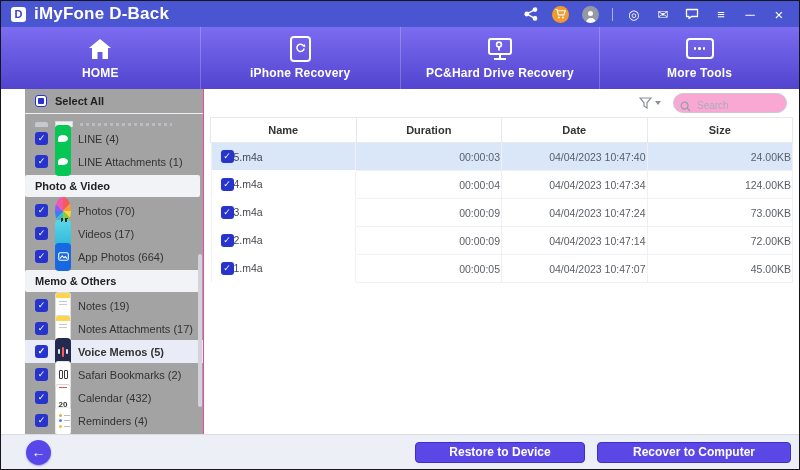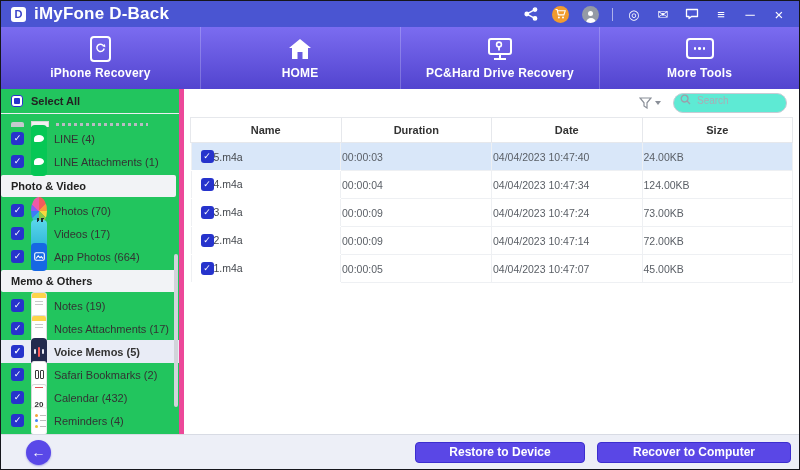--- a/index.html
+++ b/index.html
@@ -26,21 +26,21 @@
   .tab{flex:1;display:flex;flex-direction:column;align-items:center;justify-content:center;gap:5px;
        color:#fff;cursor:pointer;border-right:1px solid rgba(255,255,255,.22);}
   .tab:last-child{border-right:none;}
   .tab-icon{height:24px;display:flex;align-items:center;justify-content:center;}
   .tab-label{font-size:12px;font-weight:bold;letter-spacing:.2px;}
   .phone-frame{width:17px;height:22px;border:2px solid #fff;border-radius:4px;display:flex;align-items:center;justify-content:center;}
   .box-frame{width:24px;height:17px;border:2px solid #fff;border-radius:4px;display:flex;align-items:center;justify-content:center;gap:2px;}
   .dot{width:2.5px;height:2.5px;border-radius:50%;background:#fff;}
   
   .content{flex:1;display:flex;min-height:0;}
-  .sidebar{width:178px;flex:0 0 178px;border-right:5px solid #ec4899;position:relative;display:flex;flex-direction:column;background:#22c55e;}
+  .sidebar{width:178px;flex:0 0 178px;border-right:1px solid #ec4899;position:relative;display:flex;flex-direction:column;background:#a3a3a3;margin-left:24px;}
   .select-all{height:24px;flex:0 0 24px;display:flex;align-items:center;gap:8px;padding-left:10px;
               border-bottom:1px solid #eceef2;font-size:11px;font-weight:bold;color:#222;}
   .cb-ind{width:12px;height:12px;border:1.5px solid #2633cc;border-radius:3px;display:flex;align-items:center;justify-content:center;background:#fff;box-sizing:border-box;}
   .cb-ind i{width:6px;height:6px;background:#2633cc;border-radius:1px;}
   .side-list{flex:1;overflow:hidden;padding-top:1px;}
   .side-item{height:23px;display:flex;align-items:center;gap:7px;padding-left:10px;font-size:11px;color:#333;cursor:pointer;}
   .side-item.selected{background:#e9ecf6;font-weight:bold;}
   .side-section{height:22px;display:flex;align-items:center;padding-left:10px;font-size:11px;font-weight:bold;
                 color:#222;background:#f2f3f6;margin:2px 3px 2px 0;border-radius:2px;}
   .side-clipped{height:12px;overflow:hidden;display:flex;align-items:flex-end;gap:7px;padding-left:10px;}
@@ -75,31 +75,31 @@
   .i-cal::before{content:"";position:absolute;top:2px;left:3px;right:3px;height:1.5px;background:#e05252;}
   .i-rem{background:#fff;border:1px solid #ececec;border-radius:3px;display:flex;flex-direction:column;gap:2.5px;justify-content:center;padding-left:3px;align-items:flex-start;}
   .i-rem i{width:3px;height:3px;border-radius:50%;position:relative;}
   .i-rem i::after{content:"";position:absolute;left:5px;top:1px;width:6px;height:1px;background:#bdbdbd;}
   .d1{background:#f2a33c;} .d2{background:#4285f4;} .d3{background:#e8c531;}
   
   .main{flex:1;display:flex;flex-direction:column;background:#fff;min-width:0;}
   .toolbar{height:28px;flex:0 0 28px;display:flex;align-items:center;justify-content:flex-end;gap:12px;padding-right:12px;}
   .filter{display:flex;align-items:center;gap:3px;cursor:pointer;}
   .chev{width:0;height:0;border-left:3.5px solid transparent;border-right:3.5px solid transparent;border-top:4px solid #8a8f98;}
-  .search{width:106px;height:18px;border:1px solid #c7cbd4;border-radius:10px;display:flex;align-items:flex-start;
-          padding-left:6px;gap:4px;background:#5eead4;}
+  .search{width:106px;height:18px;border:1px solid #c7cbd4;border-radius:10px;display:flex;align-items:flex-end;
+          padding-left:6px;gap:4px;background:#f9a8d4;}
   .search input{border:none;outline:none;background:transparent;width:72px;font-size:10px;color:#555;
                 font-family:"Liberation Sans",sans-serif;}
   .search input::placeholder{color:#a9adb6;}
   .tablewrap{margin:0 6px;}
   table{border-collapse:collapse;width:100%;table-layout:fixed;}
   th{height:22px;font-size:11px;font-weight:bold;color:#333;background:#fff;
      border:1px solid #e6e8ec;border-left:none;text-align:center;}
   th:first-child{border-left:1px solid #e6e8ec;}
-  td{height:25px;font-size:10.5px;color:#5a5f66;border-right:1px solid #eef0f3;border-bottom:1px solid #eef0f3;text-align:left;}
+  td{height:25px;font-size:10.5px;color:#5a5f66;border-right:1px solid #eef0f3;border-bottom:1px solid #eef0f3;text-align:right;}
   td.td-name{text-align:left;padding-left:9px;color:#44484e;}
   td.td-name .nm{}
   tr.hl td{background:#d9e7f9;}
   td:first-child{border-left:1px solid #eef0f3;}
   .td-name{display:flex;align-items:center;height:25px;border-bottom:none;}
   
   .footer{height:34px;flex:0 0 34px;background:#edeff7;border-top:1px solid #d8dbe4;display:flex;align-items:center;}
   .back-btn{width:25px;height:25px;border-radius:50%;background:#5948e8;color:#fff;margin-left:25px;
             display:flex;align-items:center;justify-content:center;font-size:14px;cursor:pointer;box-shadow:0 1px 2px rgba(60,46,207,.4);}
   .fspace{flex:1;}
@@ -151,36 +151,36 @@
       </span>
       <span class="tbi">≡</span>
       <span class="tbi">─</span>
       <span class="tbi" style="font-size:15px;">×</span>
     </div>
   </div>
 
   <div class="nav">
     <div class="tab">
       <span class="tab-icon">
+        <svg width="24" height="22" viewBox="0 0 24 22">
+            <path d="M12 1 L23 10 H20 V21 H14.5 V14 H9.5 V21 H4 V10 H1 Z" fill="#fff"></path>
+          </svg>
+      </span>
+      <span class="tab-label">HOME</span>
+    </div>
+    <div class="tab">
+      <span class="tab-icon">
         <span class="phone-frame">
           <svg width="11" height="11" viewBox="0 0 12 12">
               <path d="M9.5 3.2 A4 4 0 1 0 10 6" fill="none" stroke="#fff" stroke-width="1.6"></path>
               <polygon points="10.8,1.2 11.3,4.6 8,3.6" fill="#fff"></polygon>
             </svg>
         </span>
       </span>
       <span class="tab-label">iPhone Recovery</span>
-    </div>
-    <div class="tab">
-      <span class="tab-icon">
-        <svg width="24" height="22" viewBox="0 0 24 22">
-            <path d="M12 1 L23 10 H20 V21 H14.5 V14 H9.5 V21 H4 V10 H1 Z" fill="#fff"></path>
-          </svg>
-      </span>
-      <span class="tab-label">HOME</span>
     </div>
     <div class="tab">
       <span class="tab-icon">
         <svg width="28" height="24" viewBox="0 0 28 24">
             <g stroke="#fff" stroke-width="2" fill="none">
               <rect x="3" y="2" width="22" height="15" rx="2"></rect>
               <line x1="14" y1="17" x2="14" y2="21"></line>
               <line x1="8" y1="22" x2="20" y2="22"></line>
             </g>
             <circle cx="13" cy="7.5" r="2.4" fill="none" stroke="#fff" stroke-width="1.6"></circle>

